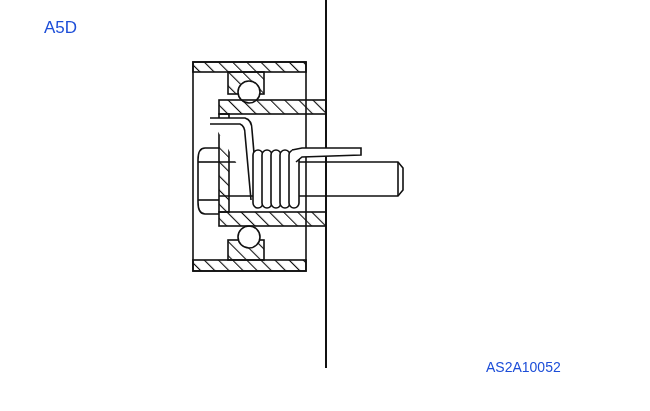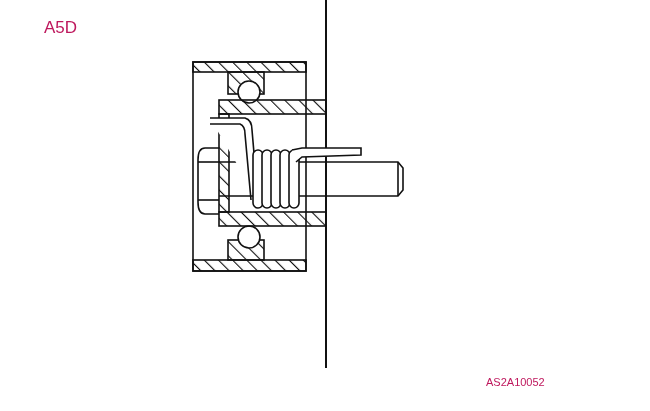--- a/index.html
+++ b/index.html
@@ -1,19 +1,19 @@
 <!DOCTYPE html>
 <html><head>
 <meta charset="utf-8">
 <style>
   html,body{margin:0;padding:0;background:#fff;}
   #canvas{position:relative;width:650px;height:411px;background:#fff;overflow:hidden;}
-  .label{position:absolute;font-family:"Liberation Sans",sans-serif;color:#be185d;}
+  .label{position:absolute;font-family:"Liberation Sans",sans-serif;color:#1d4ed8;}
   #fig-label{left:44px;top:18px;font-size:17px;}
-  #fig-code{left:486px;top:376px;font-size:11px;}
+  #fig-code{left:486px;top:359px;font-size:14px;}
   svg{position:absolute;left:0;top:0;}
 </style>
 </head>
 <body>
 
 <div id="canvas">
   <div id="fig-label" class="label">A5D</div>
   <div id="fig-code" class="label">AS2A10052</div>
 
   <svg width="650" height="411" viewBox="0 0 650 411">

